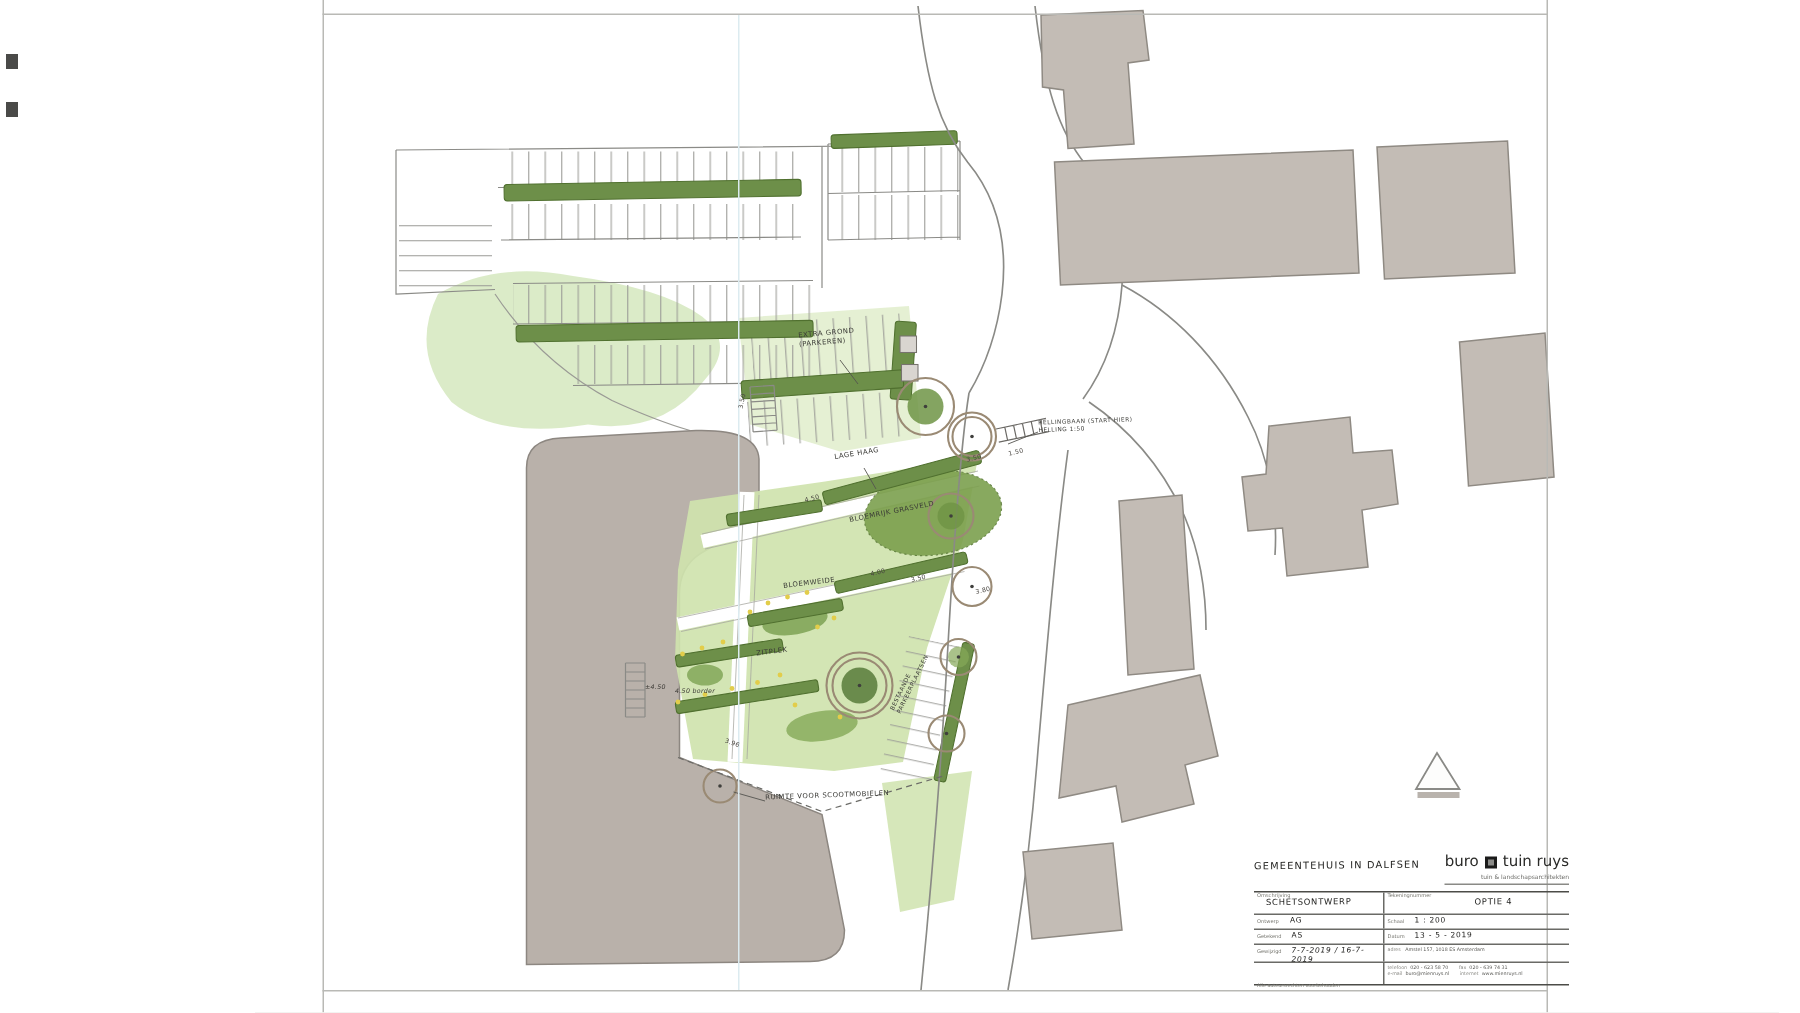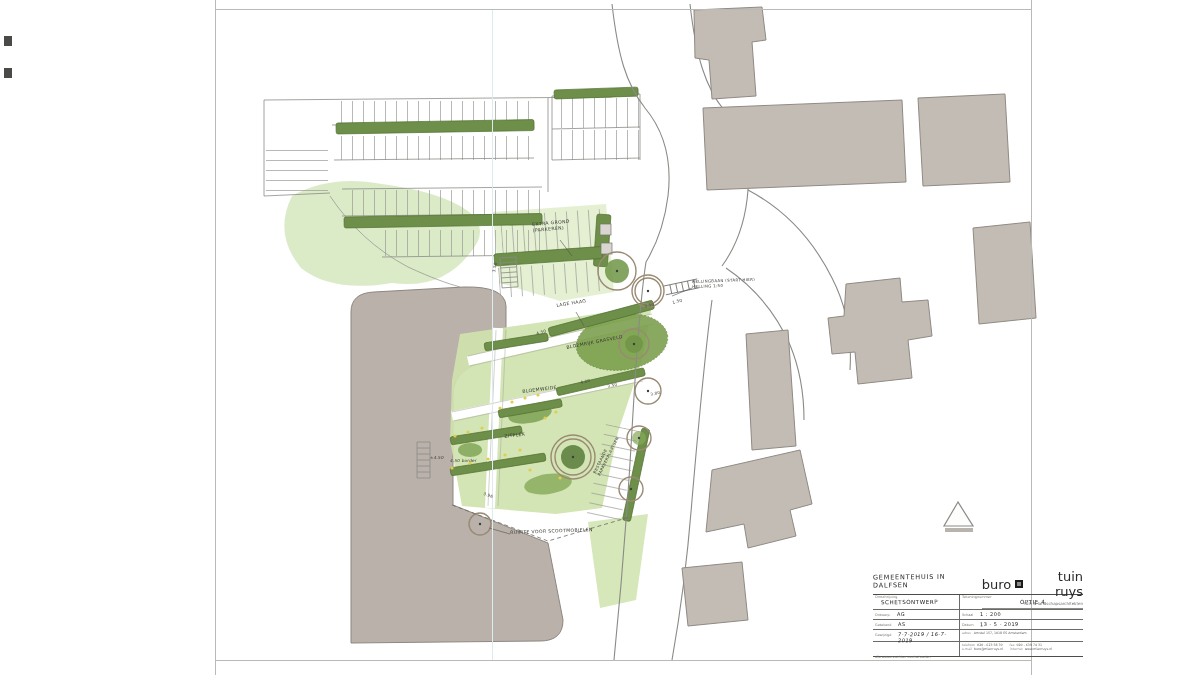--- a/index.html
+++ b/index.html
@@ -6,25 +6,25 @@
   .stage{position:relative;width:1200px;height:675px;background:#ffffff;overflow:hidden;
          font-family:"DejaVu Sans",sans-serif;}
   .plansvg{position:absolute;left:0;top:0;}
   
   .ann{position:absolute;font:4.6px/1.3 "DejaVu Sans",sans-serif;color:#3a3a36;
        letter-spacing:.35px;white-space:pre-line;transform-origin:0 0;text-transform:uppercase;}
   .dim{position:absolute;font:4.2px/1.1 "DejaVu Sans",sans-serif;color:#4a4742;
        letter-spacing:.2px;transform-origin:0 0;}
   .cursive{font-style:italic;color:#3c3a35;}
   
-  .tblock{position:absolute;left:873px;top:566px;width:210px;height:84px;color:#222;}
+  .tblock{position:absolute;left:836px;top:566px;width:210px;height:84px;color:#222;}
   .tb-head{display:flex;justify-content:space-between;align-items:flex-start;height:28px;}
   .tb-title{font-size:6.5px;letter-spacing:.8px;color:#1d1d1b;padding-top:7px;transform:rotate(-.6deg);}
   .tb-logo{text-align:right;padding-top:3px;}
-  .logo-line{font-size:13px;color:#2a2a28;display:flex;align-items:center;gap:4px;}
+  .logo-line{font-size:10px;color:#2a2a28;display:flex;align-items:center;gap:4px;}
   .logo-sq{width:8px;height:8px;background:#1b1b1a;display:inline-block;position:relative;}
   .logo-sq::after{content:"";position:absolute;inset:2px;background:#8b8b88;}
   .logo-sub{font-size:4px;color:#6e6e6a;border-bottom:.5px solid #8a8a86;padding:1.5px 0 2px;}
   .tb-grid{border-top:.8px solid #4c4c48;border-bottom:.8px solid #4c4c48;}
   .tb-row{display:flex;border-bottom:.5px solid #6a6a66;}
   .tb-row:last-child{border-bottom:none;}
   .cellL{width:82px;padding:.5px 2px;}
   .cellR{flex:1;border-left:.5px solid #6a6a66;padding:.5px 2px;}
   .lbl{font-size:3.4px;color:#76766f;display:block;line-height:1.1;}
   .val{font-size:5.6px;color:#1c1c1a;letter-spacing:.5px;display:block;transform:rotate(-.5deg);

